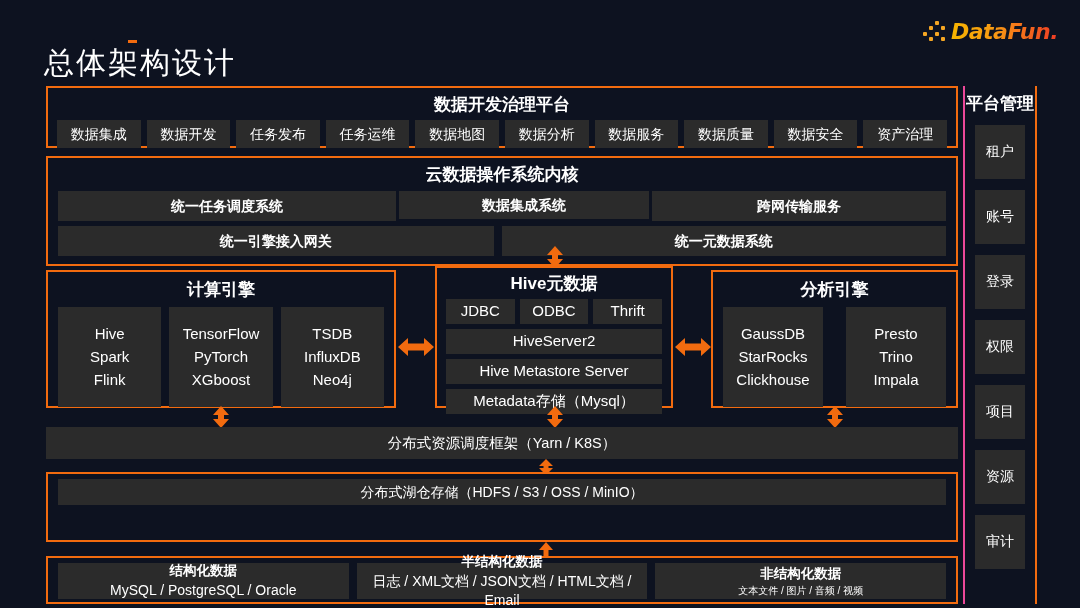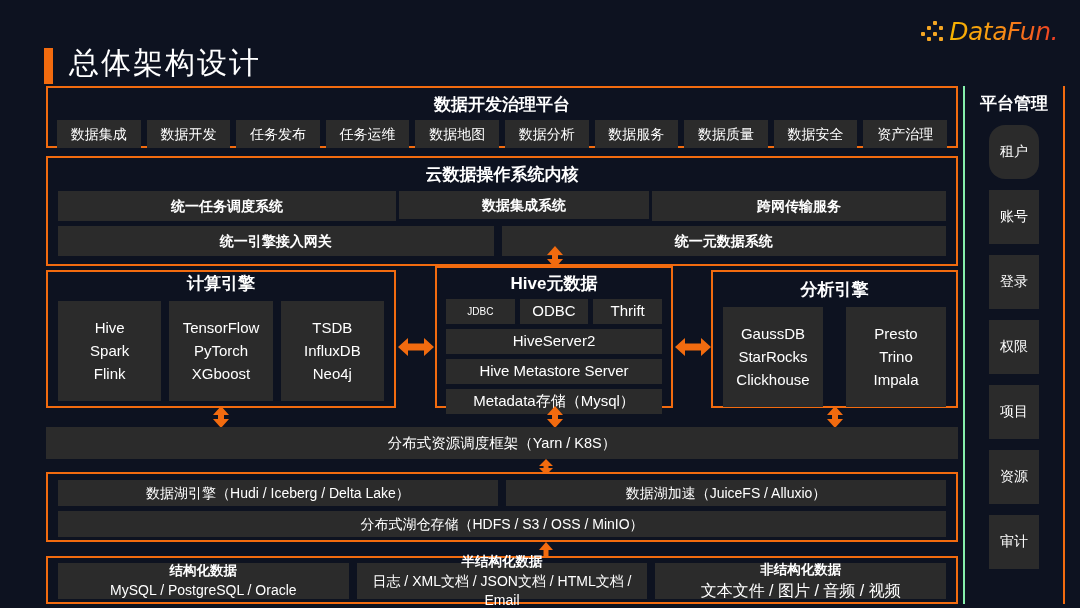--- a/index.html
+++ b/index.html
@@ -28,39 +28,40 @@
   }
   .logo-dots { width: 26px; height: 24px; position: relative; margin-right: 2px; }
   .logo-dots i {
     position: absolute;
     width: 4px; height: 4px;
     background: #f5a623;
     border-radius: 1px;
   }
   .logo-text {
     font-family: "DejaVu Sans", sans-serif;
-    font-size: 25px;
-    font-weight: normal;
+    font-size: 22px;
+    font-weight: bold;
     font-style: italic;
     letter-spacing: -0.5px;
     background: linear-gradient(90deg, #f7b500 0%, #f79a13 40%, #f4631e 75%, #ef3a24 100%);
     -webkit-background-clip: text;
     background-clip: text;
     color: transparent;
     -webkit-text-fill-color: transparent;
   }
 
   
   .title-wrap {
     position: absolute;
     left: 44px;
     top: 40px;
     display: flex;
-    align-items: flex-end;
+    align-items: center;
     height: 44px;
+    flex-direction: column;
   }
   .title-bar {
     width: 9px;
     height: 36px;
     background: #f26b0f;
     margin-right: 16px;
   }
   .title-text {
     font-size: 30px;
     font-weight: normal;
@@ -113,23 +114,23 @@
   .arrow-v, .arrow-h {
     position: absolute;
   }
   .arrow-v svg, .arrow-h svg { display: block; }
 
   
   .sidebar {
     position: absolute;
     left: 963px;
     top: 86px;
-    width: 102px;
+    width: 74px;
     height: 518px;
-    border-left: 2px solid #86efac;
+    border-left: 2px solid #ec4899;
     border-right: 2px solid #f26b0f;
     box-sizing: border-box;
   }
   .sidebar-title {
     text-align: center;
     font-size: 17px;
     font-weight: bold;
     color: #ffffff;
     margin-top: 6px;
   }
@@ -192,21 +193,21 @@
         <div class="cell" style="flex:0.85; height:28px; font-weight:bold;">数据集成系统</div>
         <div class="cell" style="flex:1; height:30px; font-weight:bold;text-align:center;">跨网传输服务</div>
       </div>
     <div id="kernel-row2" style="display:flex; gap:8px; padding:5px 10px 0 10px; box-sizing:border-box;">
         <div class="cell" style="flex:0.98; height:30px; font-weight:bold;">统一引擎接入网关</div>
         <div class="cell" style="flex:1; height:30px; font-weight:bold;">统一元数据系统</div>
       </div>
   </div>
 
   <div class="panel" style="left:46px; top:270px; width:350px; height:138px;">
-    <div class="panel-title" style="">计算引擎</div>
+    <div class="panel-title" style="margin-top:6px;">计算引擎</div>
     <div id="compute-cols" style="display:flex; gap:8px; padding:6px 10px 0 10px; box-sizing:border-box;">
         <div class="cell stack-cell" style="flex:1; height:100px;">
           <span>Hive</span>
           <span>Spark</span>
           <span>Flink</span>
         </div>
         <div class="cell stack-cell" style="flex:1; height:100px;">
           <span>TensorFlow</span>
           <span>PyTorch</span>
           <span>XGboost</span>
@@ -215,21 +216,21 @@
           <span>TSDB</span>
           <span>InfluxDB</span>
           <span>Neo4j</span>
         </div>
       </div>
   </div>
 
   <div class="panel" style="left:435px; top:266px; width:238px; height:142px;">
     <div class="panel-title" style="margin-top:4px;">Hive元数据</div>
     <div id="hive-protocols" style="display:flex; gap:5px; padding:4px 9px 0 9px; box-sizing:border-box;">
-        <div class="cell" style="flex:1; height:25px; font-size:10px;">JDBC</div>
+        <div class="cell" style="flex:1; height:25px; font-size:15px;">JDBC</div>
         <div class="cell" style="flex:1; height:25px; font-size:15px;">ODBC</div>
         <div class="cell" style="flex:1; height:25px; font-size:15px;">Thrift</div>
       </div>
     <div id="hive-rows" style="padding:0 9px; box-sizing:border-box;">
         <div class="cell" style="width:100%; height:25px; margin-top:5px; font-size:15px;">HiveServer2</div>
         <div class="cell" style="width:100%; height:25px; margin-top:5px; font-size:15px;">Hive Metastore Server</div>
         <div class="cell" style="width:100%; height:25px; margin-top:5px; font-size:15px;">Metadata存储（Mysql）</div>
       </div>
   </div>
 
@@ -286,24 +287,20 @@
     <span>分布式资源调度框架（Yarn / K8S）</span>
   </div>
 
   <div class="arrow-v" style="left:536px; top:459px;">
     <svg width="20" height="16" viewBox="0 0 20 16">
       <path d="M10,0 L17,7 L12.5,7 L12.5,9 L17,9 L10,16 L3,9 L7.5,9 L7.5,7 L3,7 Z" fill="#f26b0f"></path>
     </svg>
   </div>
 
   <div class="panel" style="left:46px; top:472px; width:912px; height:70px;">
-    <div id="lake-row1" style="display:flex; gap:8px; padding:6px 10px 0 10px; box-sizing:border-box;">
-        <div class="cell" style="flex:1; height:26px;">数据湖引擎（Hudi / Iceberg / Delta Lake）</div>
-        <div class="cell" style="flex:1; height:26px;">数据湖加速（JuiceFS / Alluxio）</div>
-      </div>
     <div style="padding:5px 10px 0 10px; box-sizing:border-box;">
       <div class="cell" style="width:100%; height:26px;">分布式湖仓存储（HDFS / S3 / OSS / MinIO）</div>
     </div>
   </div>
 
   <div class="arrow-v" style="left:536px; top:542px;">
     <svg width="20" height="14" viewBox="0 0 20 14">
       <path d="M10,0 L17,8 L12.5,8 L12.5,14 L7.5,14 L7.5,8 L3,8 Z" fill="#f26b0f"></path>
     </svg>
   </div>
@@ -313,29 +310,29 @@
         <div class="cell" style="flex:1; height:36px; flex-direction:column; gap:1px;">
           <span style="font-weight:bold; font-size:13.5px;">结构化数据</span>
           <span style="font-size:14px;">MySQL / PostgreSQL / Oracle</span>
         </div>
         <div class="cell" style="flex:1; height:36px; flex-direction:column; gap:1px;">
           <span style="font-weight:bold; font-size:13.5px;">半结构化数据</span>
           <span style="font-size:14px;">日志 / XML文档 / JSON文档 / HTML文档 /  Email</span>
         </div>
         <div class="cell" style="flex:1; height:36px; flex-direction:column; gap:1px;">
           <span style="font-weight:bold; font-size:13.5px;">非结构化数据</span>
-          <span style="font-size:16px;">文本文件 / 图片 / 音频 / 视频</span>
+          <span style="font-size:10px;">文本文件 / 图片 / 音频 / 视频</span>
         </div>
       </div>
   </div>
 
   <div class="sidebar">
     <div class="sidebar-title">平台管理</div>
     <div id="sidebar-items" style="margin-top:10px;">
-        <div class="sidebar-item" style="margin-top:0px;border-radius:16px;">租户</div>
+        <div class="sidebar-item" style="margin-top:0px;">租户</div>
         <div class="sidebar-item" style="margin-top:11px;">账号</div>
         <div class="sidebar-item" style="margin-top:11px;">登录</div>
         <div class="sidebar-item" style="margin-top:11px;">权限</div>
         <div class="sidebar-item" style="margin-top:11px;">项目</div>
         <div class="sidebar-item" style="margin-top:11px;">资源</div>
         <div class="sidebar-item" style="margin-top:11px;">审计</div>
       </div>
   </div>
 
 </div>

